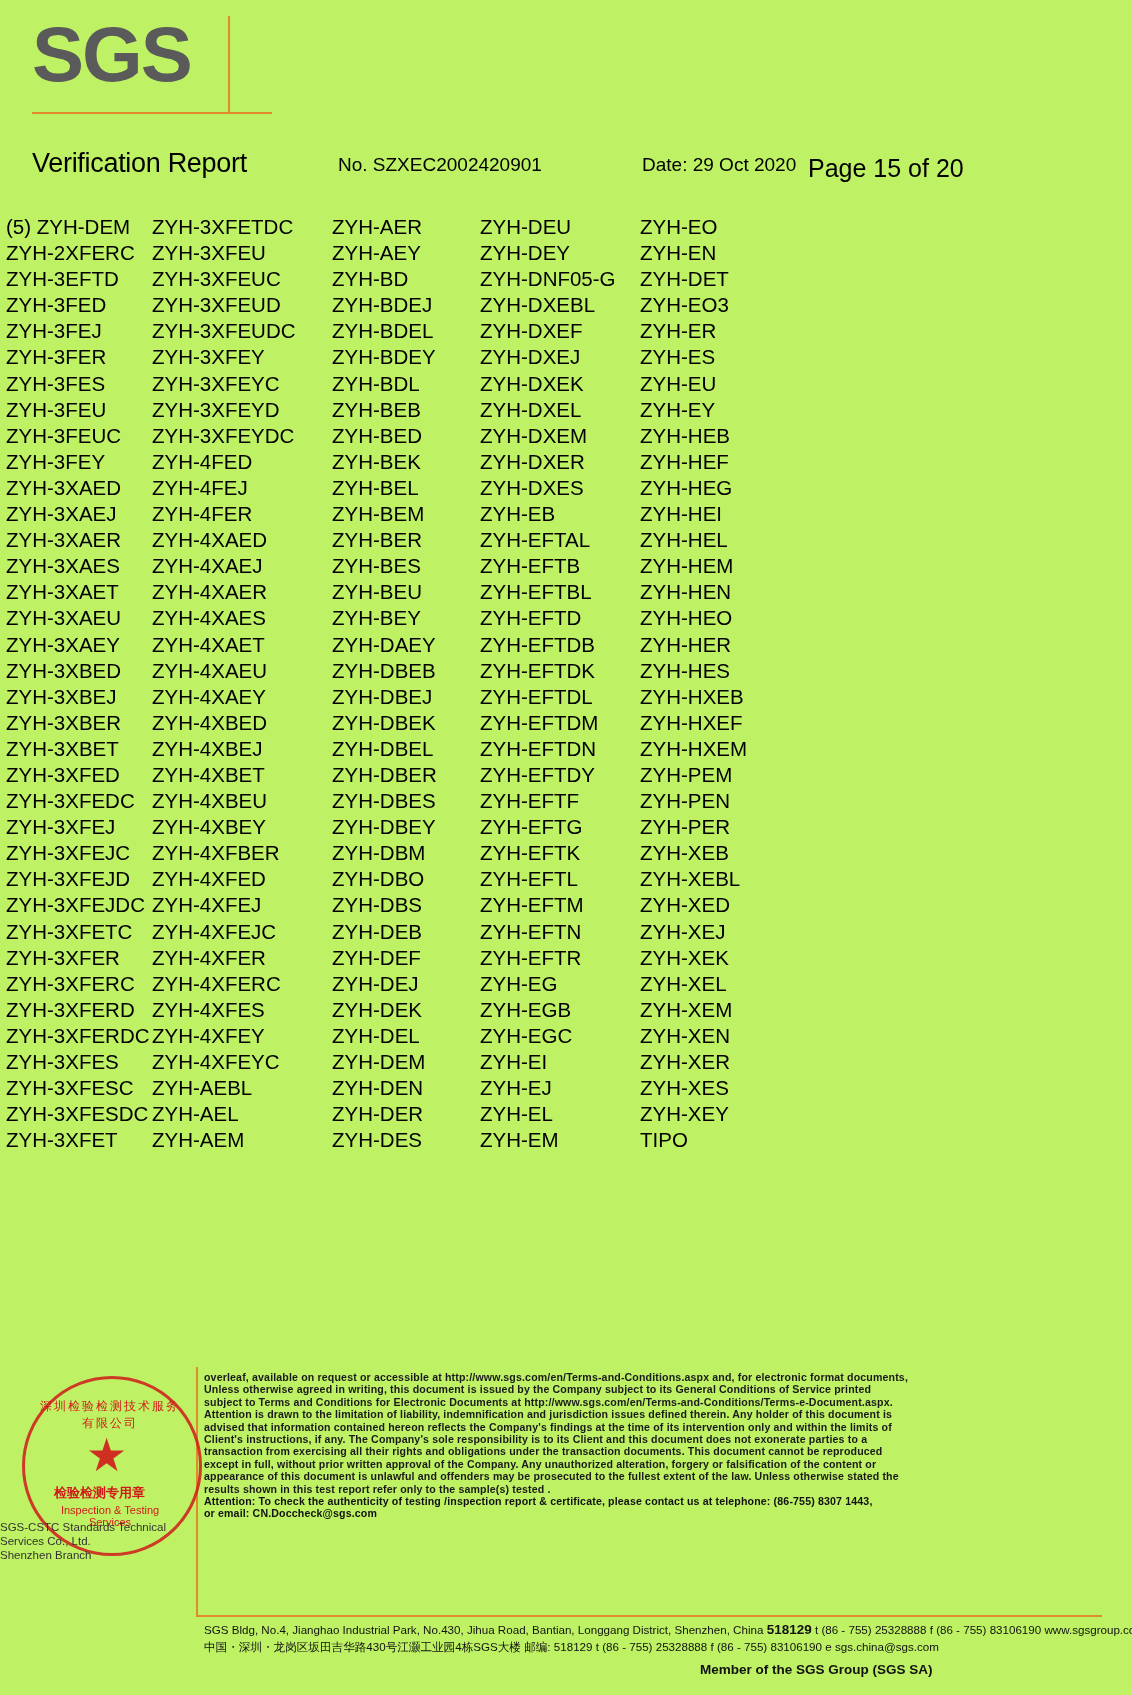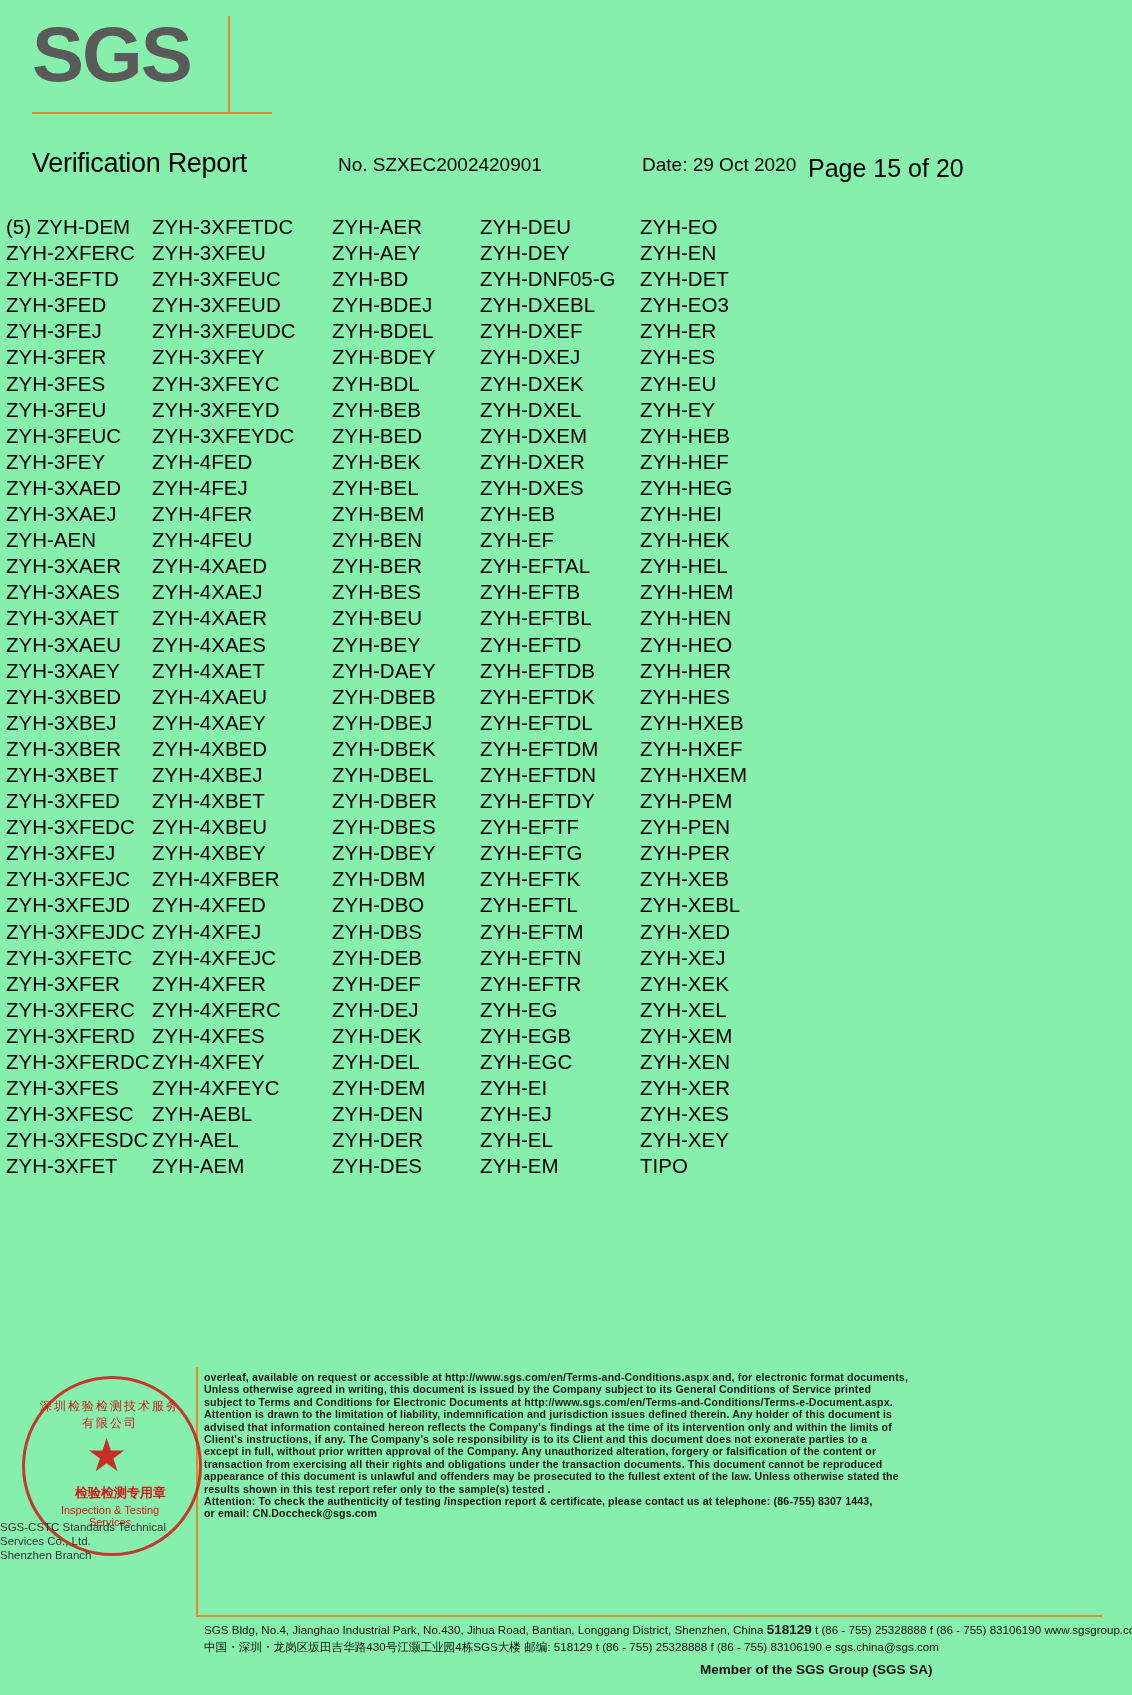--- a/index.html
+++ b/index.html
@@ -8,21 +8,21 @@
     background: #ffffff;
   }
   body {
     font-family: "Liberation Sans", sans-serif;
     color: #000000;
   }
   .page {
     position: relative;
     width: 1132px;
     height: 1695px;
-    background: #86efac;
+    background: #bef264;
     overflow: hidden;
   }
 
   
   .logo-block {
     position: absolute;
     left: 32px;
     top: 12px;
     width: 210px;
     height: 100px;
@@ -193,21 +193,21 @@
     font-size: 46px;
     color: #d01a1a;
     line-height: 46px;
     opacity: 0.9;
   }
   .stamp-cn {
     position: absolute;
     left: 36px;
     top: 112px;
     width: 112px;
-    text-align: right;
+    text-align: left;
     font-size: 13px;
     color: #d01a1a;
     font-weight: bold;
   }
   .stamp-en {
     position: absolute;
     left: 22px;
     top: 132px;
     width: 140px;
     text-align: center;
@@ -258,21 +258,20 @@
       <div class="mrow"><span class="c0">ZYH-3EFTD</span><span class="c1">ZYH-3XFEUC</span><span class="c2">ZYH-BD</span><span class="c3">ZYH-DNF05-G</span><span class="c4">ZYH-DET</span></div>
       <div class="mrow"><span class="c0">ZYH-3FED</span><span class="c1">ZYH-3XFEUD</span><span class="c2">ZYH-BDEJ</span><span class="c3">ZYH-DXEBL</span><span class="c4">ZYH-EO3</span></div>
       <div class="mrow"><span class="c0">ZYH-3FEJ</span><span class="c1">ZYH-3XFEUDC</span><span class="c2">ZYH-BDEL</span><span class="c3">ZYH-DXEF</span><span class="c4">ZYH-ER</span></div>
       <div class="mrow"><span class="c0">ZYH-3FER</span><span class="c1">ZYH-3XFEY</span><span class="c2">ZYH-BDEY</span><span class="c3">ZYH-DXEJ</span><span class="c4">ZYH-ES</span></div>
       <div class="mrow"><span class="c0">ZYH-3FES</span><span class="c1">ZYH-3XFEYC</span><span class="c2">ZYH-BDL</span><span class="c3">ZYH-DXEK</span><span class="c4">ZYH-EU</span></div>
       <div class="mrow"><span class="c0">ZYH-3FEU</span><span class="c1">ZYH-3XFEYD</span><span class="c2">ZYH-BEB</span><span class="c3">ZYH-DXEL</span><span class="c4">ZYH-EY</span></div>
       <div class="mrow"><span class="c0">ZYH-3FEUC</span><span class="c1">ZYH-3XFEYDC</span><span class="c2">ZYH-BED</span><span class="c3">ZYH-DXEM</span><span class="c4">ZYH-HEB</span></div>
       <div class="mrow"><span class="c0">ZYH-3FEY</span><span class="c1">ZYH-4FED</span><span class="c2">ZYH-BEK</span><span class="c3">ZYH-DXER</span><span class="c4">ZYH-HEF</span></div>
       <div class="mrow"><span class="c0">ZYH-3XAED</span><span class="c1">ZYH-4FEJ</span><span class="c2">ZYH-BEL</span><span class="c3">ZYH-DXES</span><span class="c4">ZYH-HEG</span></div>
       <div class="mrow"><span class="c0">ZYH-3XAEJ</span><span class="c1">ZYH-4FER</span><span class="c2">ZYH-BEM</span><span class="c3">ZYH-EB</span><span class="c4">ZYH-HEI</span></div>
-      <div class="mrow"><span class="c0">ZYH-AEN</span><span class="c1">ZYH-4FEU</span><span class="c2">ZYH-BEN</span><span class="c3">ZYH-EF</span><span class="c4">ZYH-HEK</span></div>
       <div class="mrow"><span class="c0">ZYH-3XAER</span><span class="c1">ZYH-4XAED</span><span class="c2">ZYH-BER</span><span class="c3">ZYH-EFTAL</span><span class="c4">ZYH-HEL</span></div>
       <div class="mrow"><span class="c0">ZYH-3XAES</span><span class="c1">ZYH-4XAEJ</span><span class="c2">ZYH-BES</span><span class="c3">ZYH-EFTB</span><span class="c4">ZYH-HEM</span></div>
       <div class="mrow"><span class="c0">ZYH-3XAET</span><span class="c1">ZYH-4XAER</span><span class="c2">ZYH-BEU</span><span class="c3">ZYH-EFTBL</span><span class="c4">ZYH-HEN</span></div>
       <div class="mrow"><span class="c0">ZYH-3XAEU</span><span class="c1">ZYH-4XAES</span><span class="c2">ZYH-BEY</span><span class="c3">ZYH-EFTD</span><span class="c4">ZYH-HEO</span></div>
       <div class="mrow"><span class="c0">ZYH-3XAEY</span><span class="c1">ZYH-4XAET</span><span class="c2">ZYH-DAEY</span><span class="c3">ZYH-EFTDB</span><span class="c4">ZYH-HER</span></div>
       <div class="mrow"><span class="c0">ZYH-3XBED</span><span class="c1">ZYH-4XAEU</span><span class="c2">ZYH-DBEB</span><span class="c3">ZYH-EFTDK</span><span class="c4">ZYH-HES</span></div>
       <div class="mrow"><span class="c0">ZYH-3XBEJ</span><span class="c1">ZYH-4XAEY</span><span class="c2">ZYH-DBEJ</span><span class="c3">ZYH-EFTDL</span><span class="c4">ZYH-HXEB</span></div>
       <div class="mrow"><span class="c0">ZYH-3XBER</span><span class="c1">ZYH-4XBED</span><span class="c2">ZYH-DBEK</span><span class="c3">ZYH-EFTDM</span><span class="c4">ZYH-HXEF</span></div>
       <div class="mrow"><span class="c0">ZYH-3XBET</span><span class="c1">ZYH-4XBEJ</span><span class="c2">ZYH-DBEL</span><span class="c3">ZYH-EFTDN</span><span class="c4">ZYH-HXEM</span></div>
       <div class="mrow"><span class="c0">ZYH-3XFED</span><span class="c1">ZYH-4XBET</span><span class="c2">ZYH-DBER</span><span class="c3">ZYH-EFTDY</span><span class="c4">ZYH-PEM</span></div>
@@ -296,22 +295,22 @@
     <div class="foot-rule"></div>
     <div class="foot-rule-bottom"></div>
 
     <div class="legal" id="legal-block">
         <div>overleaf, available on request or accessible at http://www.sgs.com/en/Terms-and-Conditions.aspx and, for electronic format documents,</div>
         <div>Unless otherwise agreed in writing, this document is issued by the Company subject to its General Conditions of Service printed</div>
         <div>subject to Terms and Conditions for Electronic Documents at http://www.sgs.com/en/Terms-and-Conditions/Terms-e-Document.aspx.</div>
         <div>Attention is drawn to the limitation of liability, indemnification and jurisdiction issues defined therein. Any holder of this document is</div>
         <div>advised that information contained hereon reflects the Company's findings at the time of its intervention only and within the limits of</div>
         <div>Client's instructions, if any. The Company's sole responsibility is to its Client and this document does not exonerate parties to a</div>
+        <div>transaction from exercising all their rights and obligations under the transaction documents. This document cannot be reproduced</div>
         <div>except in full, without prior written approval of the Company. Any unauthorized alteration, forgery or falsification of the content or</div>
-        <div>transaction from exercising all their rights and obligations under the transaction documents. This document cannot be reproduced</div>
         <div>appearance of this document is unlawful and offenders may be prosecuted to the fullest extent of the law. Unless otherwise stated the</div>
         <div>results shown in this test report refer only to the sample(s) tested .</div>
         <div class="attn">Attention: To check the authenticity of testing /inspection report &amp; certificate, please contact us at telephone: (86-755) 8307 1443,</div>
         <div class="attn">or email: CN.Doccheck@sgs.com</div>
       </div>
 
     <div class="addr">
       <div class="ln">
         <span>SGS Bldg, No.4, Jianghao Industrial Park, No.430, Jihua Road, Bantian, Longgang District, Shenzhen, China</span>
         <span class="big">518129</span>

